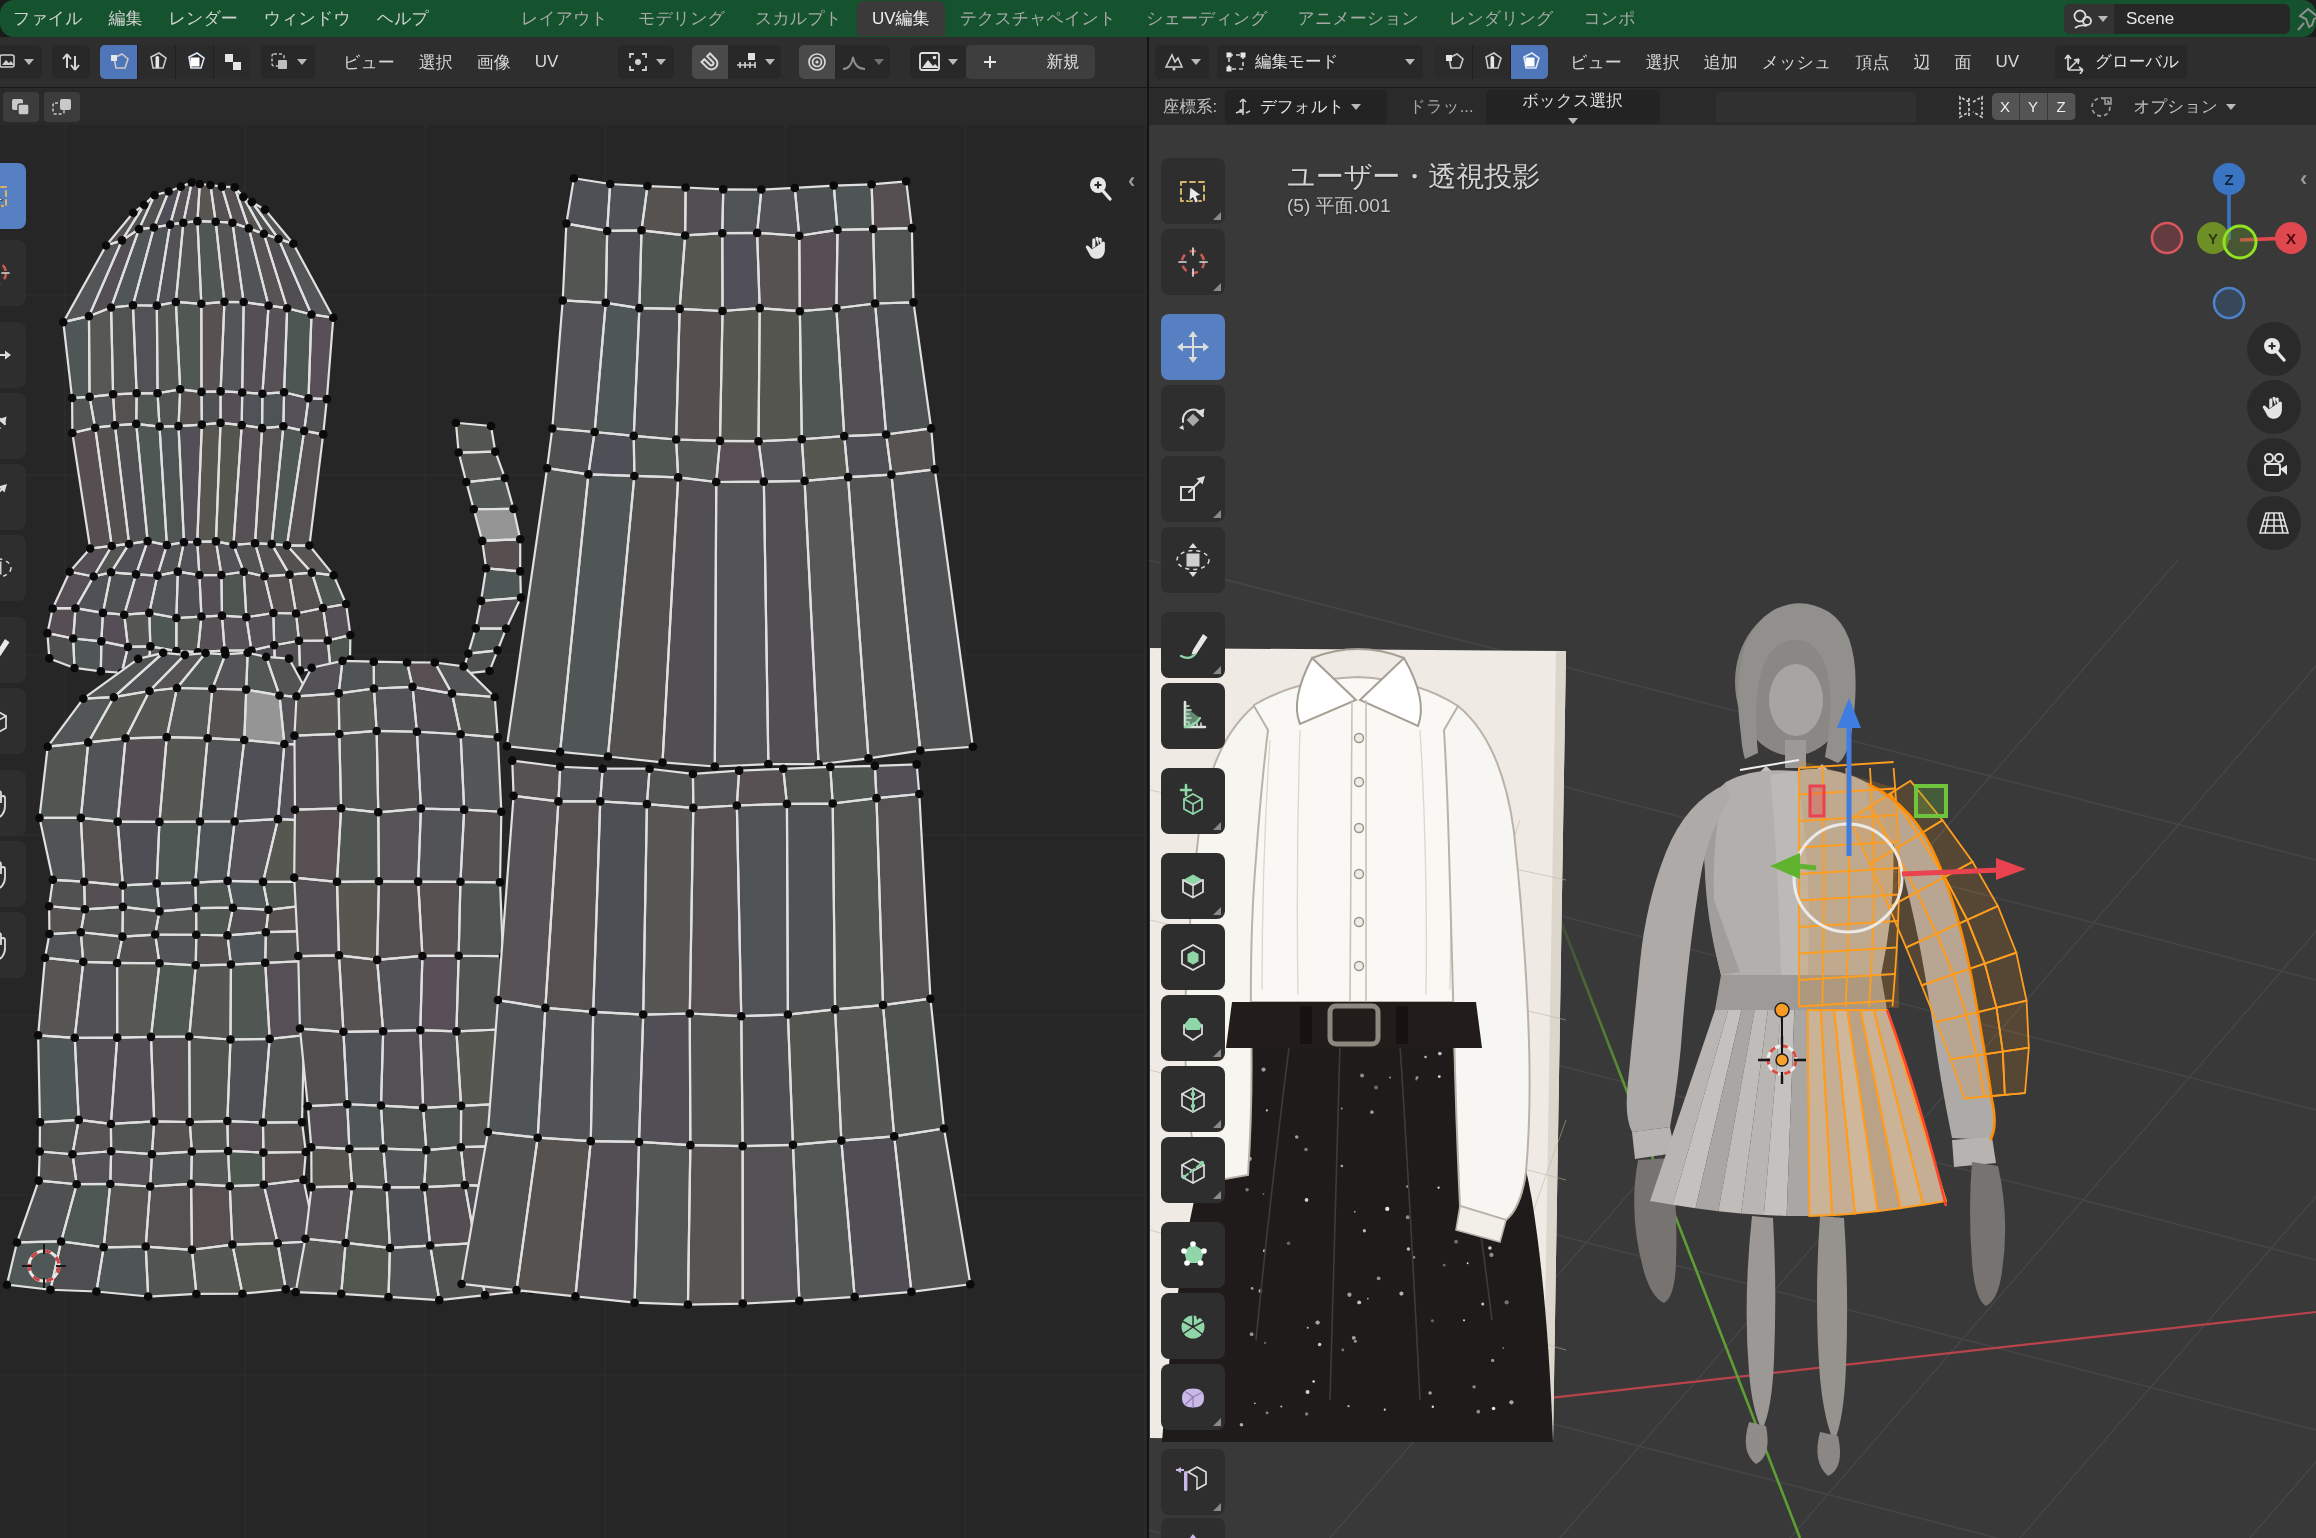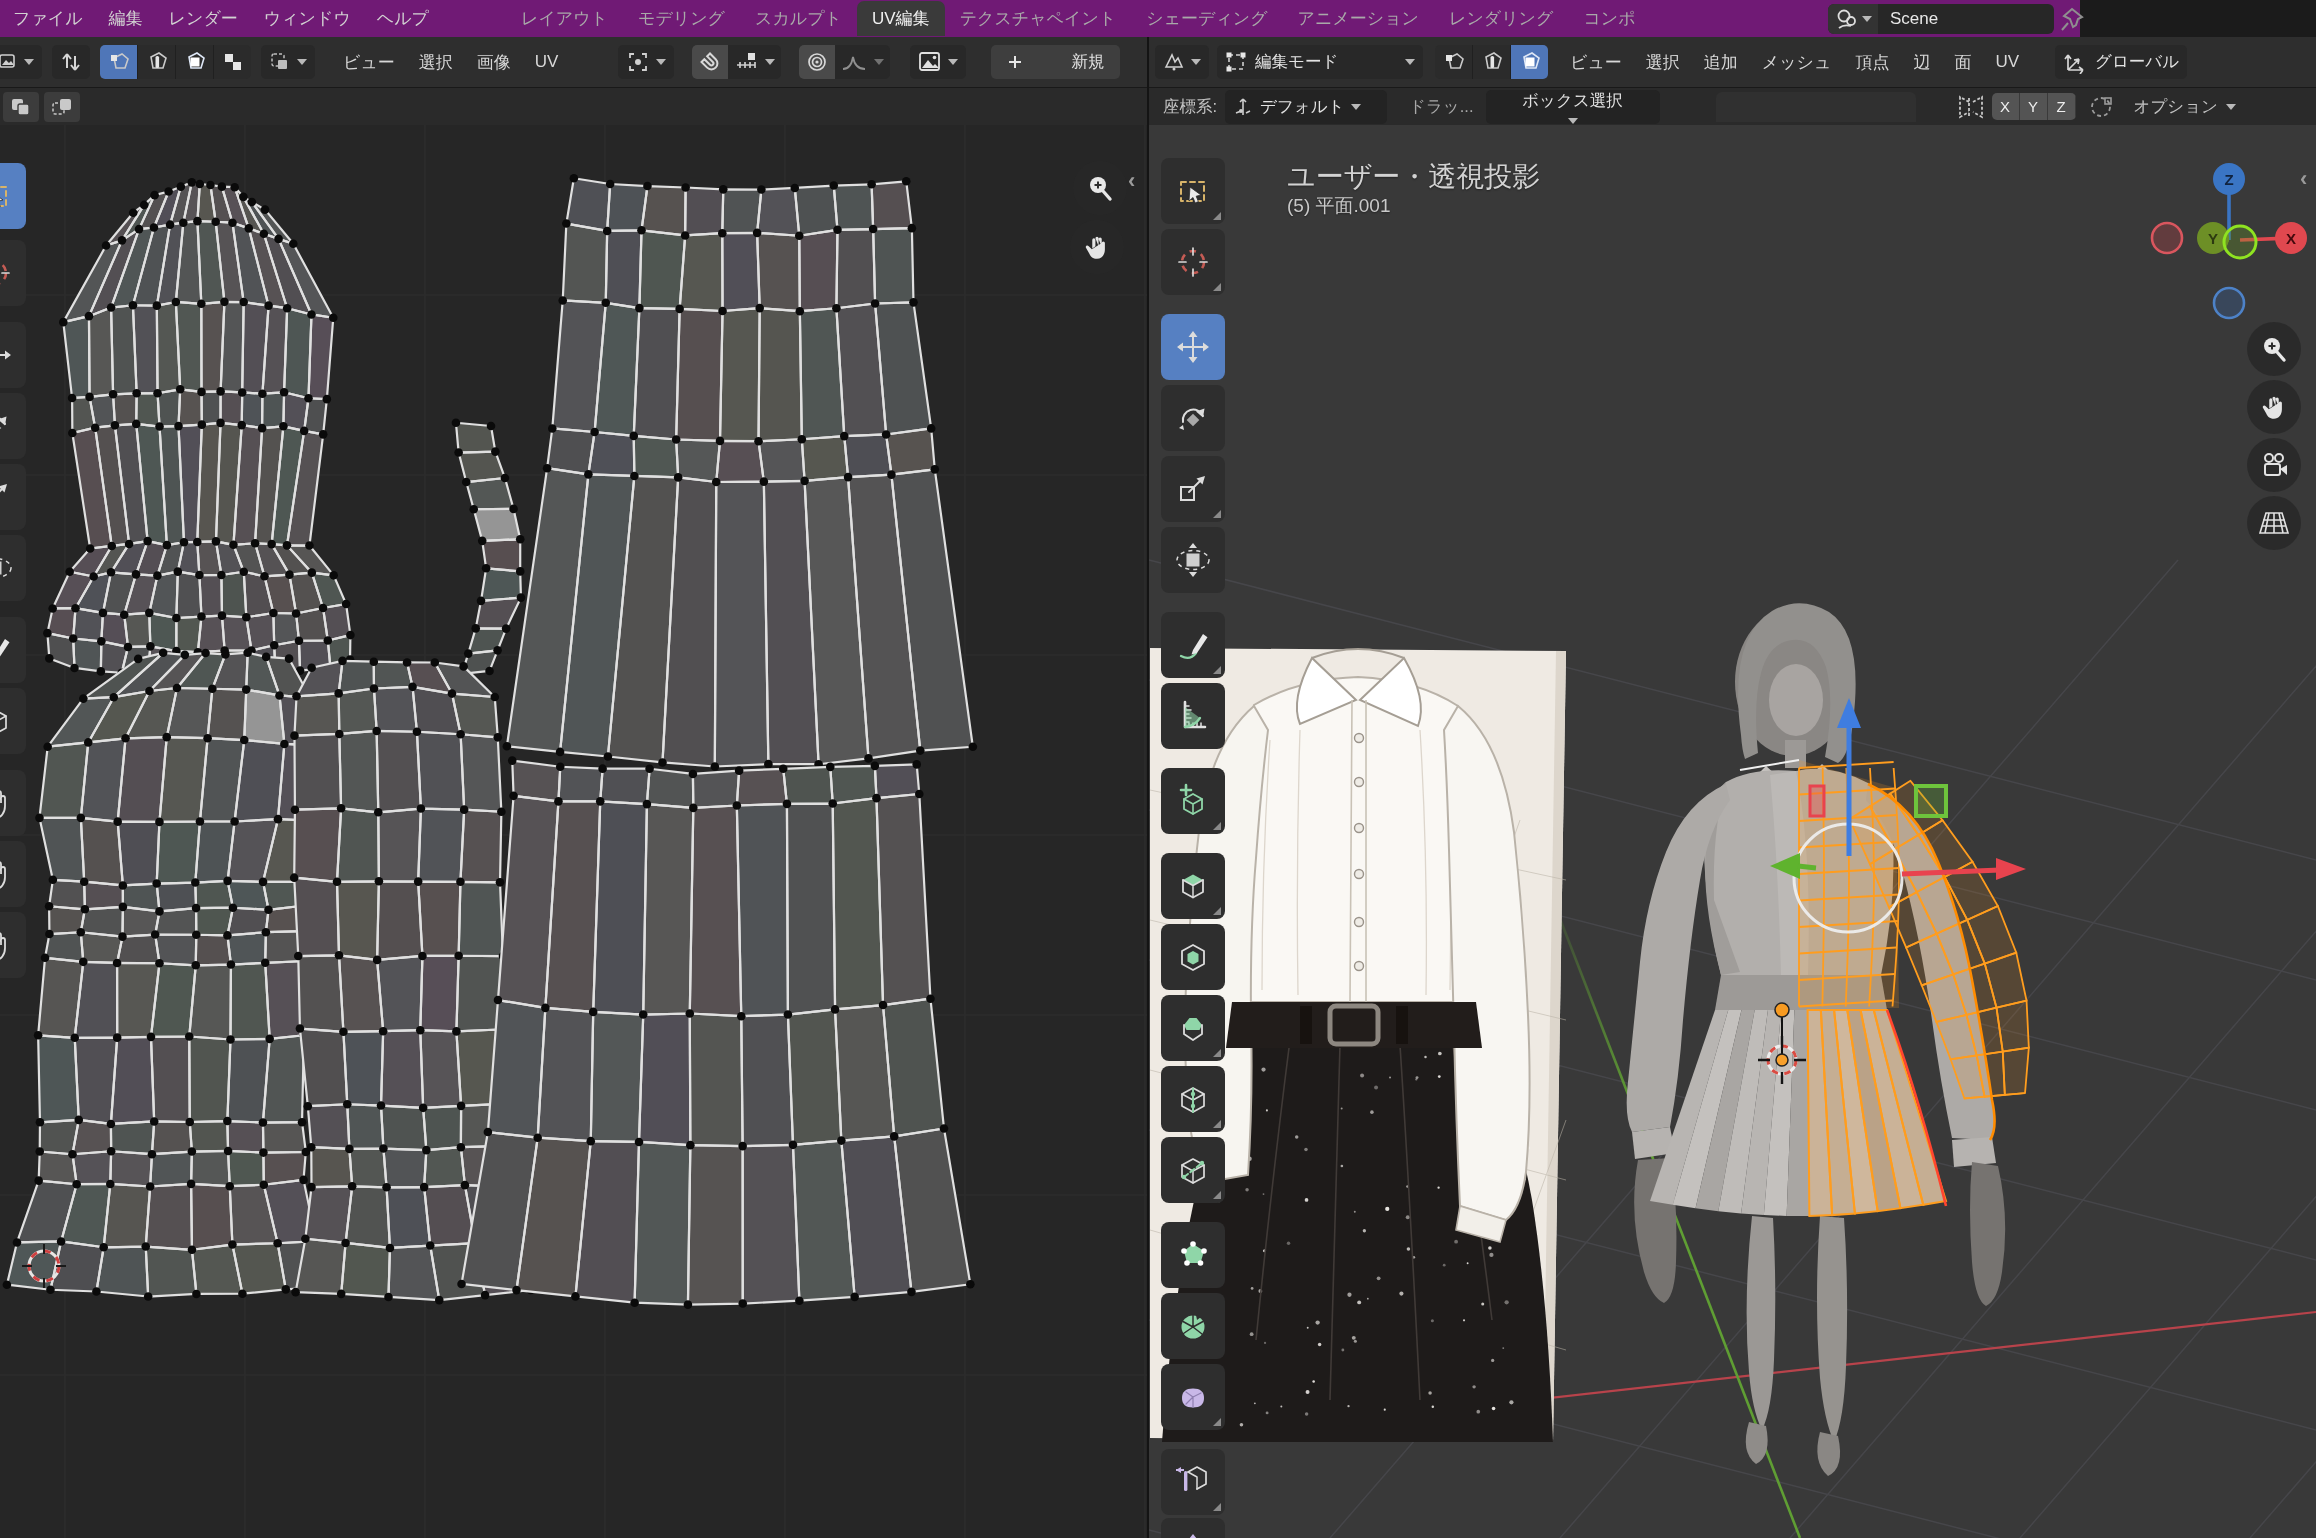--- a/index.html
+++ b/index.html
@@ -1,20 +1,20 @@
 <!DOCTYPE html>
 <html><head>
 <meta charset="utf-8">
 <style>
   html,body{margin:0;padding:0;background:#161616;font-family:"Liberation Sans","DejaVu Sans",sans-serif;}
   #stage{position:relative;width:2316px;height:1538px;overflow:hidden;background:#1b1b1b;}
   .abs{position:absolute;}
   .row{display:flex;align-items:center;}
   
-  #topbar{left:0;top:0;width:2080px;height:37px;background:#701a75;display:flex;align-items:center;}
+  #topbar{left:0;top:0;width:2316px;height:37px;background:#14532d;display:flex;align-items:center;border-radius:14px;}
   .menu-item{color:#d2d2d2;font-size:17px;padding:0 13px;white-space:nowrap;}
   .tab{color:#a9a9a9;font-size:17px;padding:6px 15px;border-radius:7px 7px 0 0;white-space:nowrap;}
   .tab.active{background:#3a3a3a;color:#f1f1f1;}
   #ws-tabs{margin-left:64px;display:flex;align-items:flex-end;overflow:hidden;flex:1;min-width:0;}
   #scene-widget{display:flex;align-items:center;background:#272727;border-radius:6px;height:30px;margin-right:4px;flex:none;}
   #scene-widget .iconseg{background:#333;border-radius:6px 0 0 6px;height:30px;display:flex;align-items:center;padding:0 6px;gap:2px;}
   #scene-widget .name{color:#e8e8e8;font-size:17px;padding:0 14px 0 12px;min-width:150px;}
   
   #uv-header{left:0;top:37px;width:1147px;height:50px;background:#2e2e2e;border-bottom:1px solid #191919;display:flex;align-items:center;overflow:hidden;}
   #v3d-header{left:1149px;top:37px;width:1167px;height:50px;background:#2e2e2e;border-bottom:1px solid #191919;display:flex;align-items:center;overflow:hidden;}
@@ -178,21 +178,21 @@
       </span>
     </div>
     <div class="btn" style="margin-left:20px;">
       <svg width="24" height="22" viewBox="0 0 24 22">
           <rect x="2" y="2" width="19" height="17" rx="2" fill="none" stroke="#e0e0e0" stroke-width="1.8"></rect>
           <path d="M4 17l6-8 5 6 2-2 4 4z" fill="#e0e0e0"></path>
           <circle cx="16.5" cy="6.5" r="1.8" fill="#e0e0e0"></circle>
         </svg>
       <span class="chev"></span>
     </div>
-    <div class="btn light" style="margin-left:25px;padding:0 16px;gap:48px;">
+    <div class="btn light" style="margin-left:0;padding:0 16px;gap:48px;">
       <svg width="16" height="16" viewBox="0 0 16 16">
           <path d="M8 2v12M2 8h12" stroke="#e6e6e6" stroke-width="2"></path>
         </svg>
       <span>新規</span>
     </div>
   </div>
 
   <div id="v3d-header" class="abs">
     <div class="btn" style="margin-left:6px;">
       <svg width="22" height="22" viewBox="0 0 22 22">

